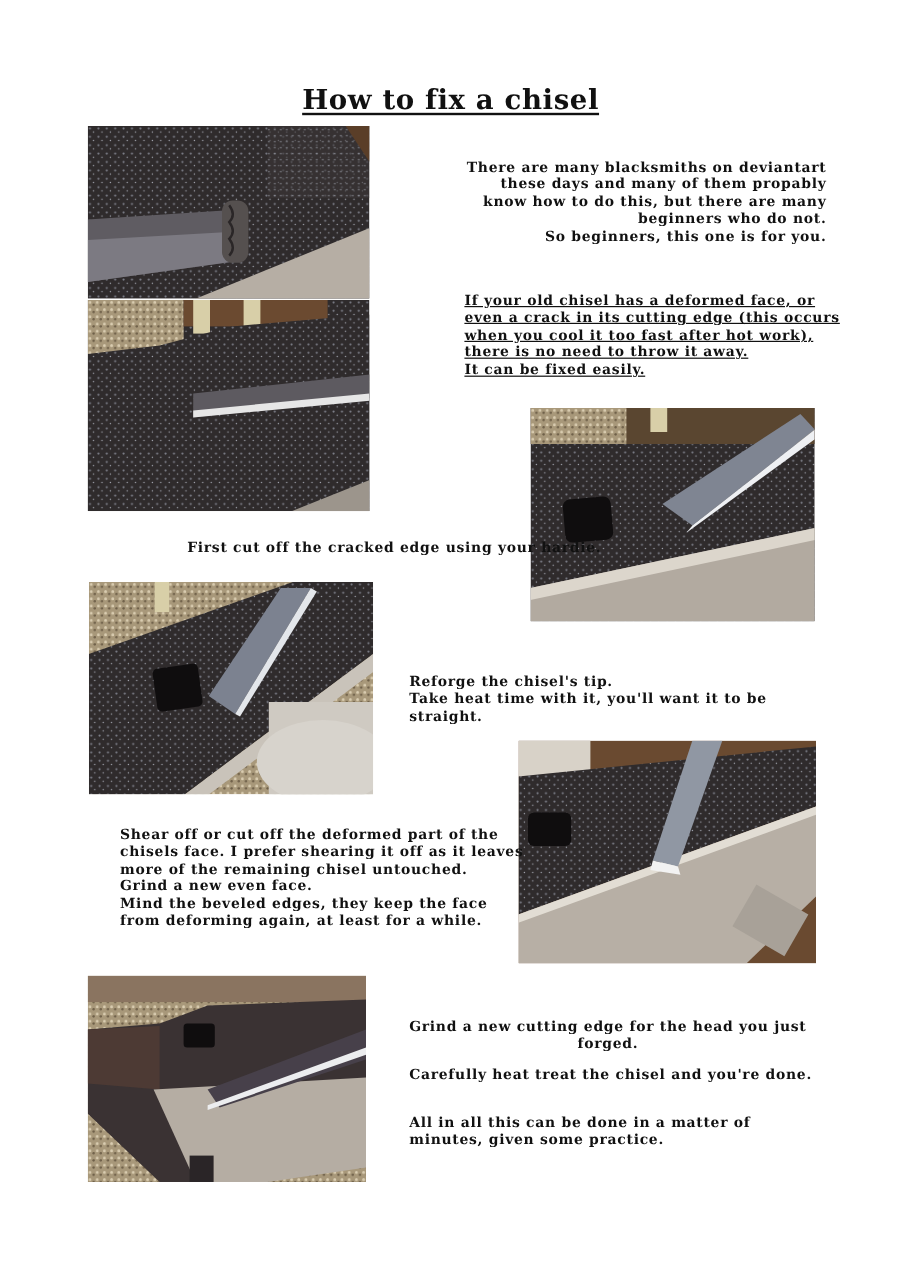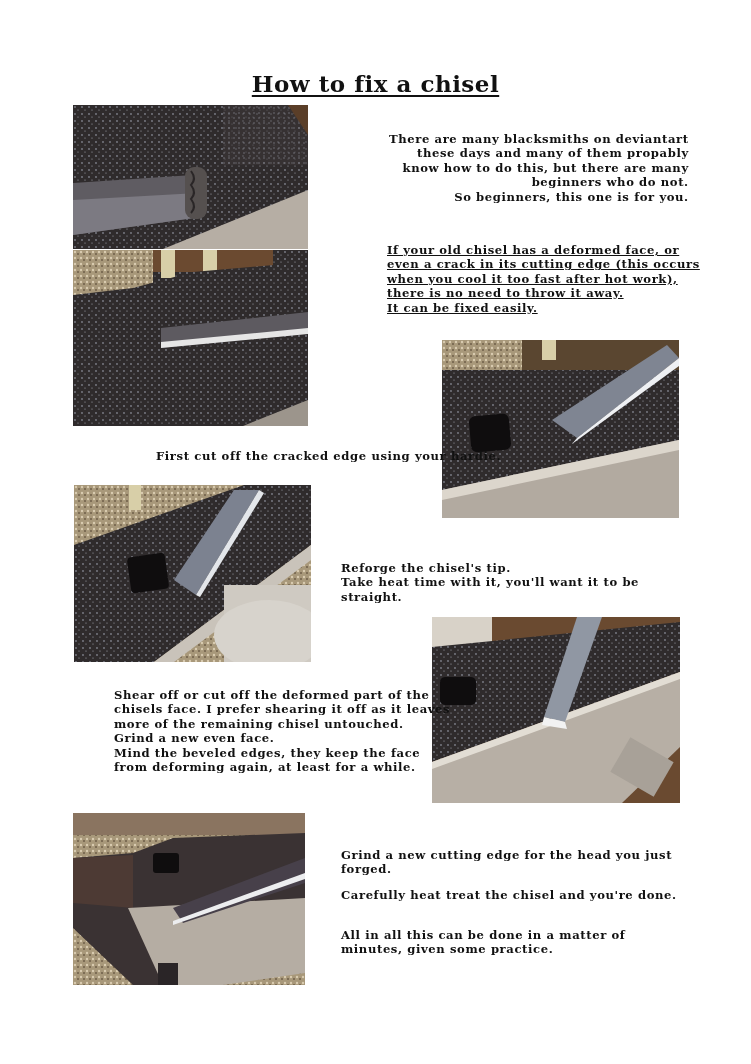--- a/index.html
+++ b/index.html
@@ -123,23 +123,23 @@
 So beginners, this one is for you.</div>
 <div class="text" style="left:387px; top:243px;text-decoration:underline;">If your old chisel has a deformed face, or
 even a crack in its cutting edge (this occurs
 when you cool it too fast after hot work),
 there is no need to throw it away.
 It can be fixed easily.</div>
 <div class="text" style="left:116px; top:449px;margin-left:40px;">First cut off the cracked edge using your hardie.</div>
 <div class="text" style="left:341px; top:561px;">Reforge the chisel's tip.
 Take heat time with it, you'll want it to be
 straight.</div>
-<div class="text" style="left:114px; top:688px;">Shear off or cut off the deformed part of the
+<div class="text" style="left:100px; top:688px;">Shear off or cut off the deformed part of the
 chisels face. I prefer shearing it off as it leaves
 more of the remaining chisel untouched.
 Grind a new even face.
 Mind the beveled edges, they keep the face
 from deforming again, at least for a while.</div>
-<div class="text" style="left:341px; top:848px;">Grind a new cutting edge for the head you just
+<div class="text" style="left:341px; top:848px;text-align:center;">Grind a new cutting edge for the head you just
 forged.</div>
 <div class="text" style="left:341px; top:888px;">Carefully heat treat the chisel and you're done.</div>
 <div class="text" style="left:341px; top:928px;">All in all this can be done in a matter of
 minutes, given some practice.</div>
 
 </body></html>

